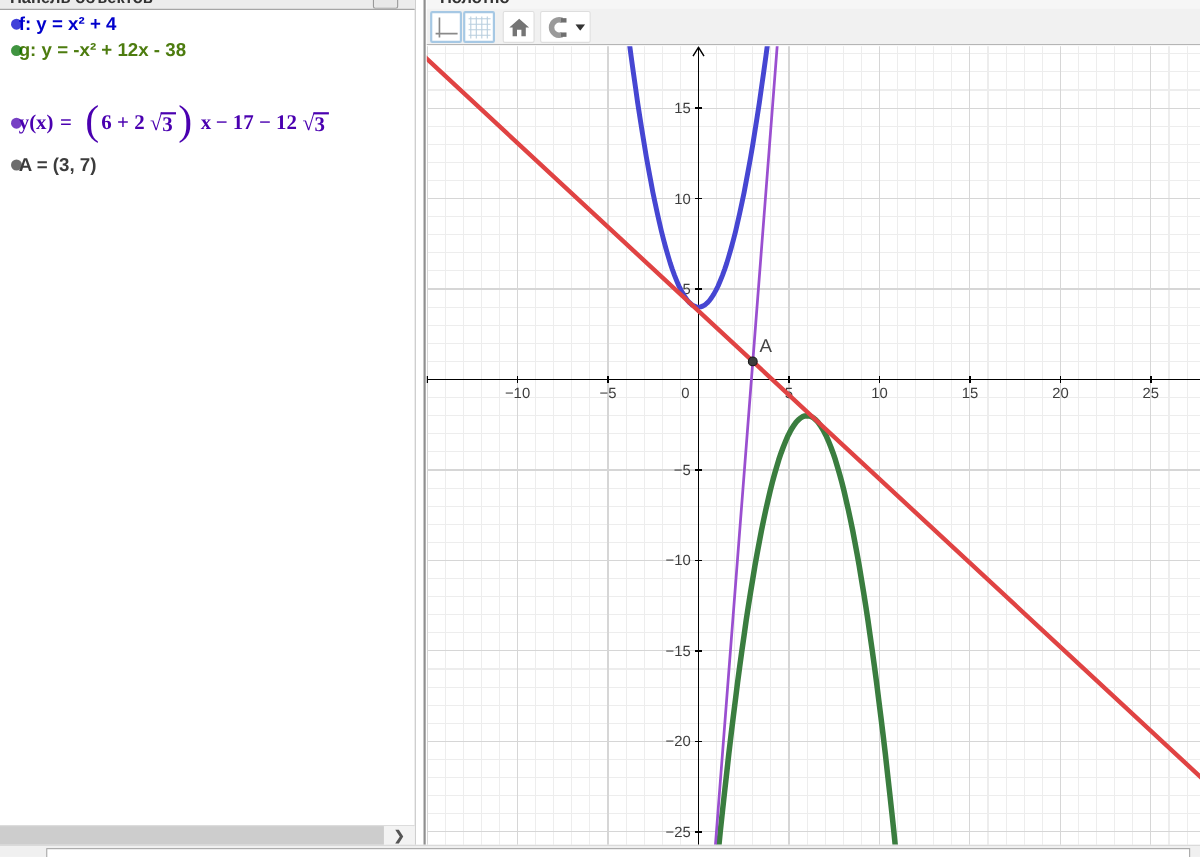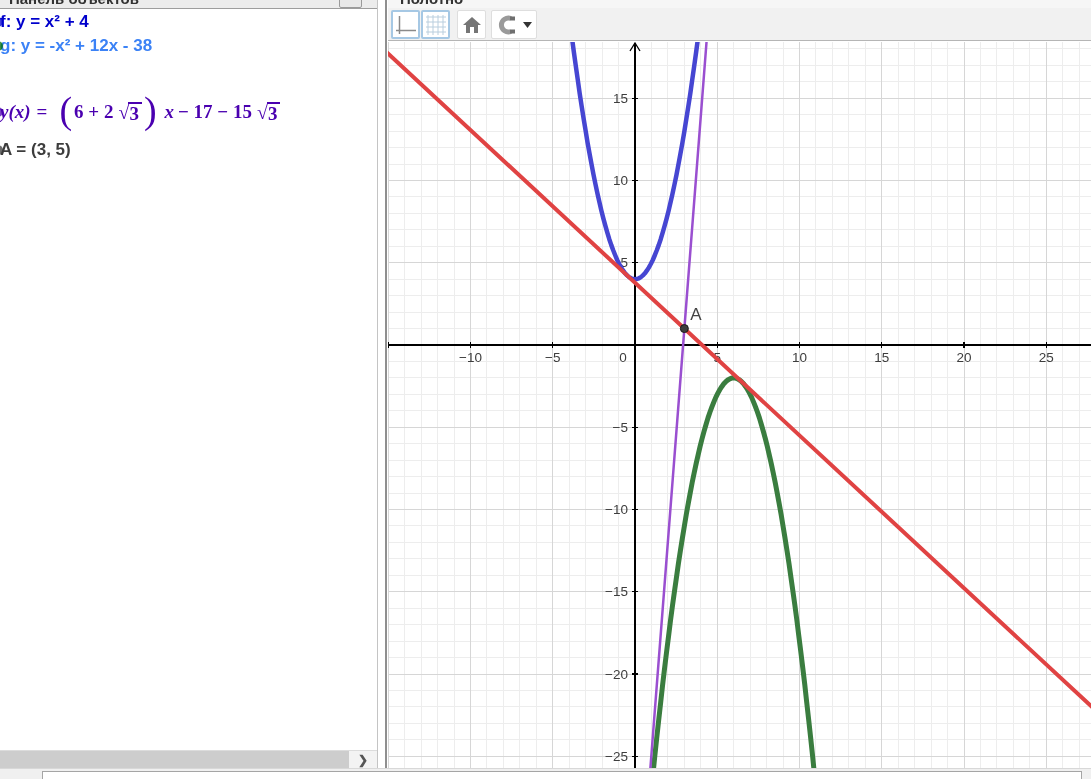--- a/index.html
+++ b/index.html
@@ -8,27 +8,27 @@
 
   
   #left-panel{position:absolute;left:0;top:0;width:377px;height:768px;background:#fff;
               border-right:1px solid #c4c4c4;}
   .panel-header{position:relative;height:8px;overflow:hidden;background:#ececec;
                 border-bottom:1px solid #9d9d9d;}
   .panel-header .hdr-title{position:absolute;left:9px;top:-10px;font-size:15px;font-weight:bold;
                            color:#333;white-space:nowrap;}
   .hdr-btn{position:absolute;right:15px;top:-6px;width:21px;height:12px;background:#e8e8e8;
            border:1px solid #9a9a9a;border-radius:2px;}
-  .obj-row{position:absolute;left:0;width:377px;box-sizing:border-box;
+  .obj-row{position:absolute;left:17px;width:377px;box-sizing:border-box;
            font-size:17px;font-weight:bold;white-space:nowrap;line-height:20px;}
   .sliver{position:absolute;left:-7px;width:10px;height:10px;border-radius:50%;opacity:.75;}
   
   .math-row{font-family:"Liberation Serif",serif;font-size:19px;display:flex;align-items:center;
             height:52px;line-height:52px;}
-  .mvar{font-style:italic;}
+  .mvar{}
   .meq{margin:0 10px 0 6px;}
   .paren{font-size:38px;font-weight:400;line-height:38px;position:relative;top:-2px;padding:0 2px;}
   .sqrt{display:inline-flex;align-items:flex-start;margin-left:5px;}
   .radsym{font-size:20px;line-height:20px;}
   .radicand{border-top:2px solid currentColor;padding:1px 3px 0 1px;margin-left:-1px;line-height:17px;}
   .mx{margin:0 4px 0 6px;}
 
   
   #h-scrollbar{position:absolute;left:0;top:750px;width:377px;height:17px;background:#f3f3f3;
                border-top:1px solid #dcdcdc;}
@@ -75,46 +75,46 @@
       <span class="hdr-btn"></span>
     </div>
 
     <div class="obj-row" style="top:12px">
       <span class="sliver" style="top: 5px; background: rgb(0, 0, 204);"></span>
       <span style="color: rgb(0, 0, 204);">f: y = x² + 4</span>
     </div>
 
     <div class="obj-row" style="top:36px">
       <span class="sliver" style="top: 5px; background: rgb(0, 112, 0);"></span>
-      <span style="color: #3b82f6;">g: y = -x² + 12x - 38</span>
+      <span style="color: #4d7c0f;">g: y = -x² + 12x - 38</span>
     </div>
 
 
     <div class="obj-row math-row" style="top: 86px; color: rgb(74, 0, 176);">
       <span class="sliver" style="top: 21px; background: rgb(74, 0, 176);"></span>
       <span class="mvar">y(x)</span>
       <span class="meq">=</span>
       <span class="paren">(</span>
       <span>6 + 2</span>
       <span class="sqrt">
         <span class="radsym">√</span>
         <span class="radicand">3</span>
       </span>
       <span class="paren">)</span>
       <span class="mvar mx">x</span>
-      <span>− 17 − 15</span>
+      <span>− 17 − 12</span>
       <span class="sqrt">
         <span class="radsym">√</span>
         <span class="radicand">3</span>
       </span>
     </div>
 
     <div class="obj-row" style="top:140px">
       <span class="sliver" style="top: 5px; background: rgb(60, 60, 60);"></span>
-      <span style="color: rgb(60, 60, 60);">A = (3, 5)</span>
+      <span style="color: rgb(60, 60, 60);">A = (3, 7)</span>
     </div>
 
     <div id="h-scrollbar">
       <div id="h-scroll-thumb"></div>
       <div id="h-scroll-btn">❯</div>
     </div>
   </div>
 
   <div id="divider"></div>
 

